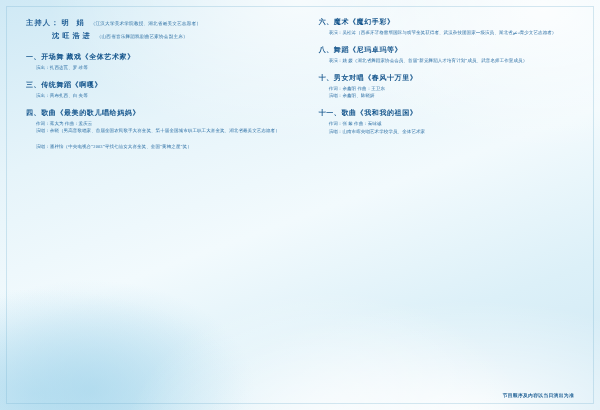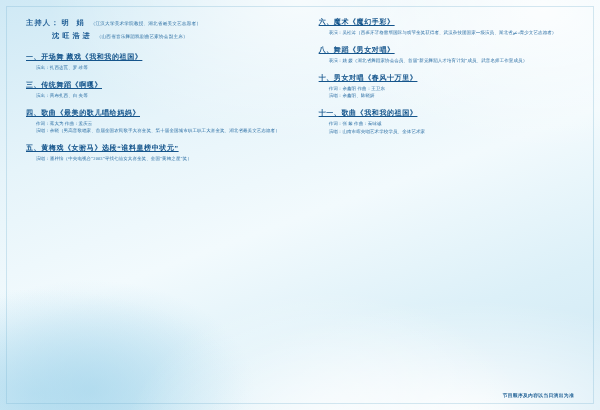--- a/index.html
+++ b/index.html
@@ -96,21 +96,20 @@
 
   .item {
     margin-bottom: 9px;
   }
   .item-title {
     color: #15558c;
     font-weight: bold;
     font-size: 7px;
     letter-spacing: 0.6px;
     line-height: 1.35;
-    text-decoration: underline;
   }
   .item-meta {
     color: #2b6ea4;
     font-size: 4.5px;
     line-height: 1.55;
     margin-top: 2.5px;
     padding-left: 10px;
     letter-spacing: 0.1px;
   }
   .item-meta div { margin-bottom: 0.5px; }
@@ -144,21 +143,21 @@
           <span class="host-name">明 娟</span>
           <span class="host-desc">（江汉大学美术学院教授、湖北省最美文艺志愿者）</span>
         </div>
         <div class="host-line indent">
           <span class="host-name">沈旺浩进</span>
           <span class="host-desc">（山西省音乐舞蹈戏剧曲艺家协会副主席）</span>
         </div>
       </div>
 
       <div class="item">
-        <div class="item-title">一、开场舞 藏戏《我和我的祖国》</div>
+        <div class="item-title">一、开场舞 藏戏《全体艺术家》</div>
         <div class="item-meta">
           <div>演出：扎西达瓦、罗 珍等</div>
         </div>
       </div>
 
 
       <div class="item">
         <div class="item-title">三、传统舞蹈《啊嘎》</div>
         <div class="item-meta">
           <div>演出：普布扎西、白 央等</div>
@@ -167,40 +166,39 @@
 
       <div class="item">
         <div class="item-title">四、歌曲《最美的歌儿唱给妈妈》</div>
         <div class="item-meta">
           <div>作词：蒋大为        作曲：孟庆云</div>
           <div>演唱：余晓（男高音歌唱家、首届全国农民歌手大赛金奖、第十届全国城市职工职工大赛金奖、湖北省最美文艺志愿者）</div>
         </div>
       </div>
 
       <div class="item">
-        <div class="item-title">五、黄梅戏《女驸马》选段“谁料皇榜中状元”</div>
         <div class="item-meta">
           <div>演唱：潘梓怡（中央电视台“2003”寻找七仙女大赛金奖、全国“黄梅之星”奖）</div>
         </div>
       </div>
 
     </div>
 
     <div class="col col-right">
 
       <div class="item">
         <div class="item-title">六、魔术《魔幻手彩》</div>
         <div class="item-meta">
           <div>表演：吴松涛（西班牙菲格雷斯国际与戏节金奖获得者、武汉杂技团国家一级演员、湖北省دعو青少文艺志愿者）</div>
         </div>
       </div>
 
 
       <div class="item">
-        <div class="item-title">八、舞蹈《男女对唱》</div>
+        <div class="item-title">八、舞蹈《尼玛卓玛等》</div>
         <div class="item-meta">
           <div>表演：姚 媛（湖北省舞蹈家协会会员、首届“新觉舞蹈人才培育计划”成员、武音名师工作室成员）</div>
         </div>
       </div>
 
 
       <div class="item">
         <div class="item-title">十、男女对唱《春风十万里》</div>
         <div class="item-meta">
           <div>作词：余鑫明        作曲：王卫东</div>

